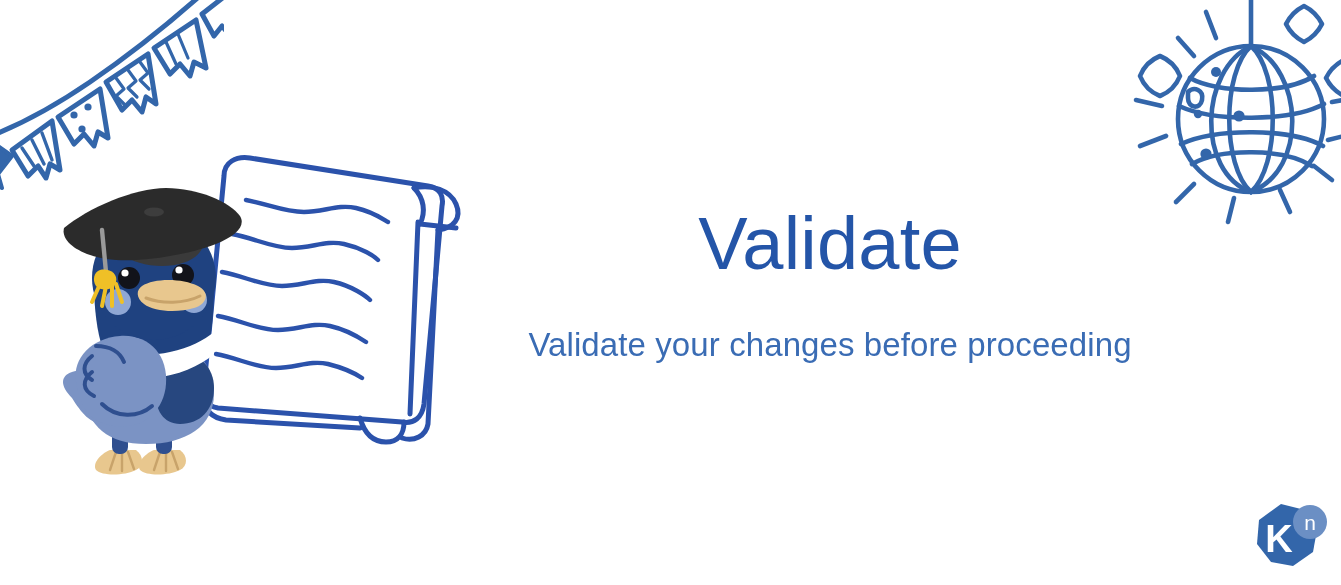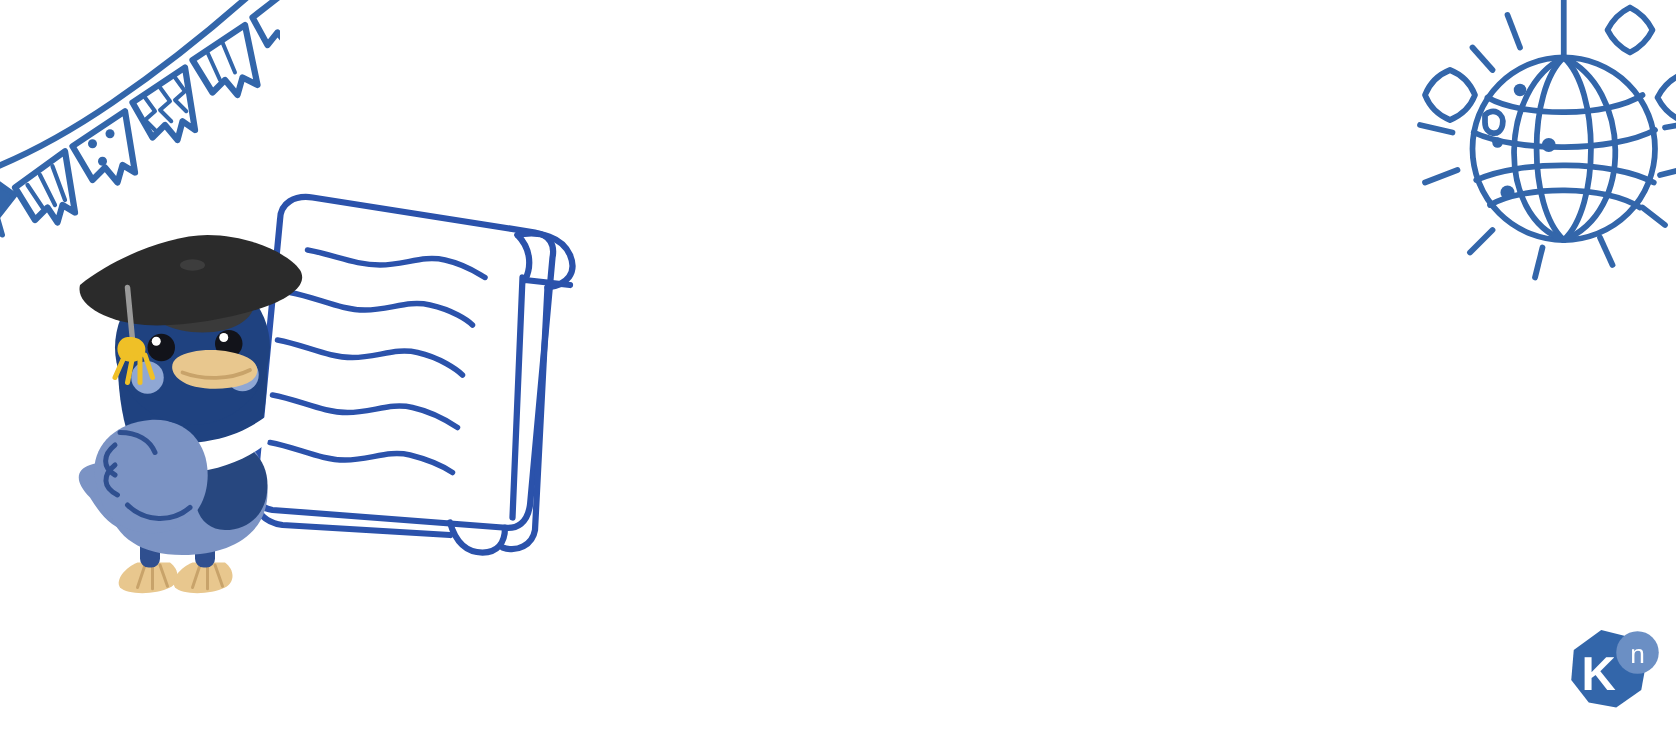--- a/index.html
+++ b/index.html
@@ -287,20 +287,22 @@
           <path d="M42 98 L 34 116"></path>
           <path d="M48 100 L 44 120"></path>
           <path d="M54 100 L 54 120"></path>
           <path d="M58 98 L 64 116"></path>
         </g>
       </g>
     </svg>
   </div>
 
   <div id="text-block">
+    <h1 id="page-title">Validate</h1>
+    <p id="page-subtitle">Validate your changes before proceeding</p>
   </div>
 
   <div id="brand-logo">
     <svg width="84" height="74" viewBox="0 0 84 74" fill="none" xmlns="http://www.w3.org/2000/svg">
 
       <path d="M34 4 L 58 10 L 70 30 L 66 52 L 46 66 L 24 62 L 10 44 L 12 20 Z" fill="#3366aa"></path>
 
       <circle cx="63" cy="22" r="17" fill="#6b8fc4"></circle>
 
       <text x="32" y="52" text-anchor="middle" font-family="Liberation Sans, sans-serif" font-size="38" font-weight="bold" fill="#ffffff">K</text>

